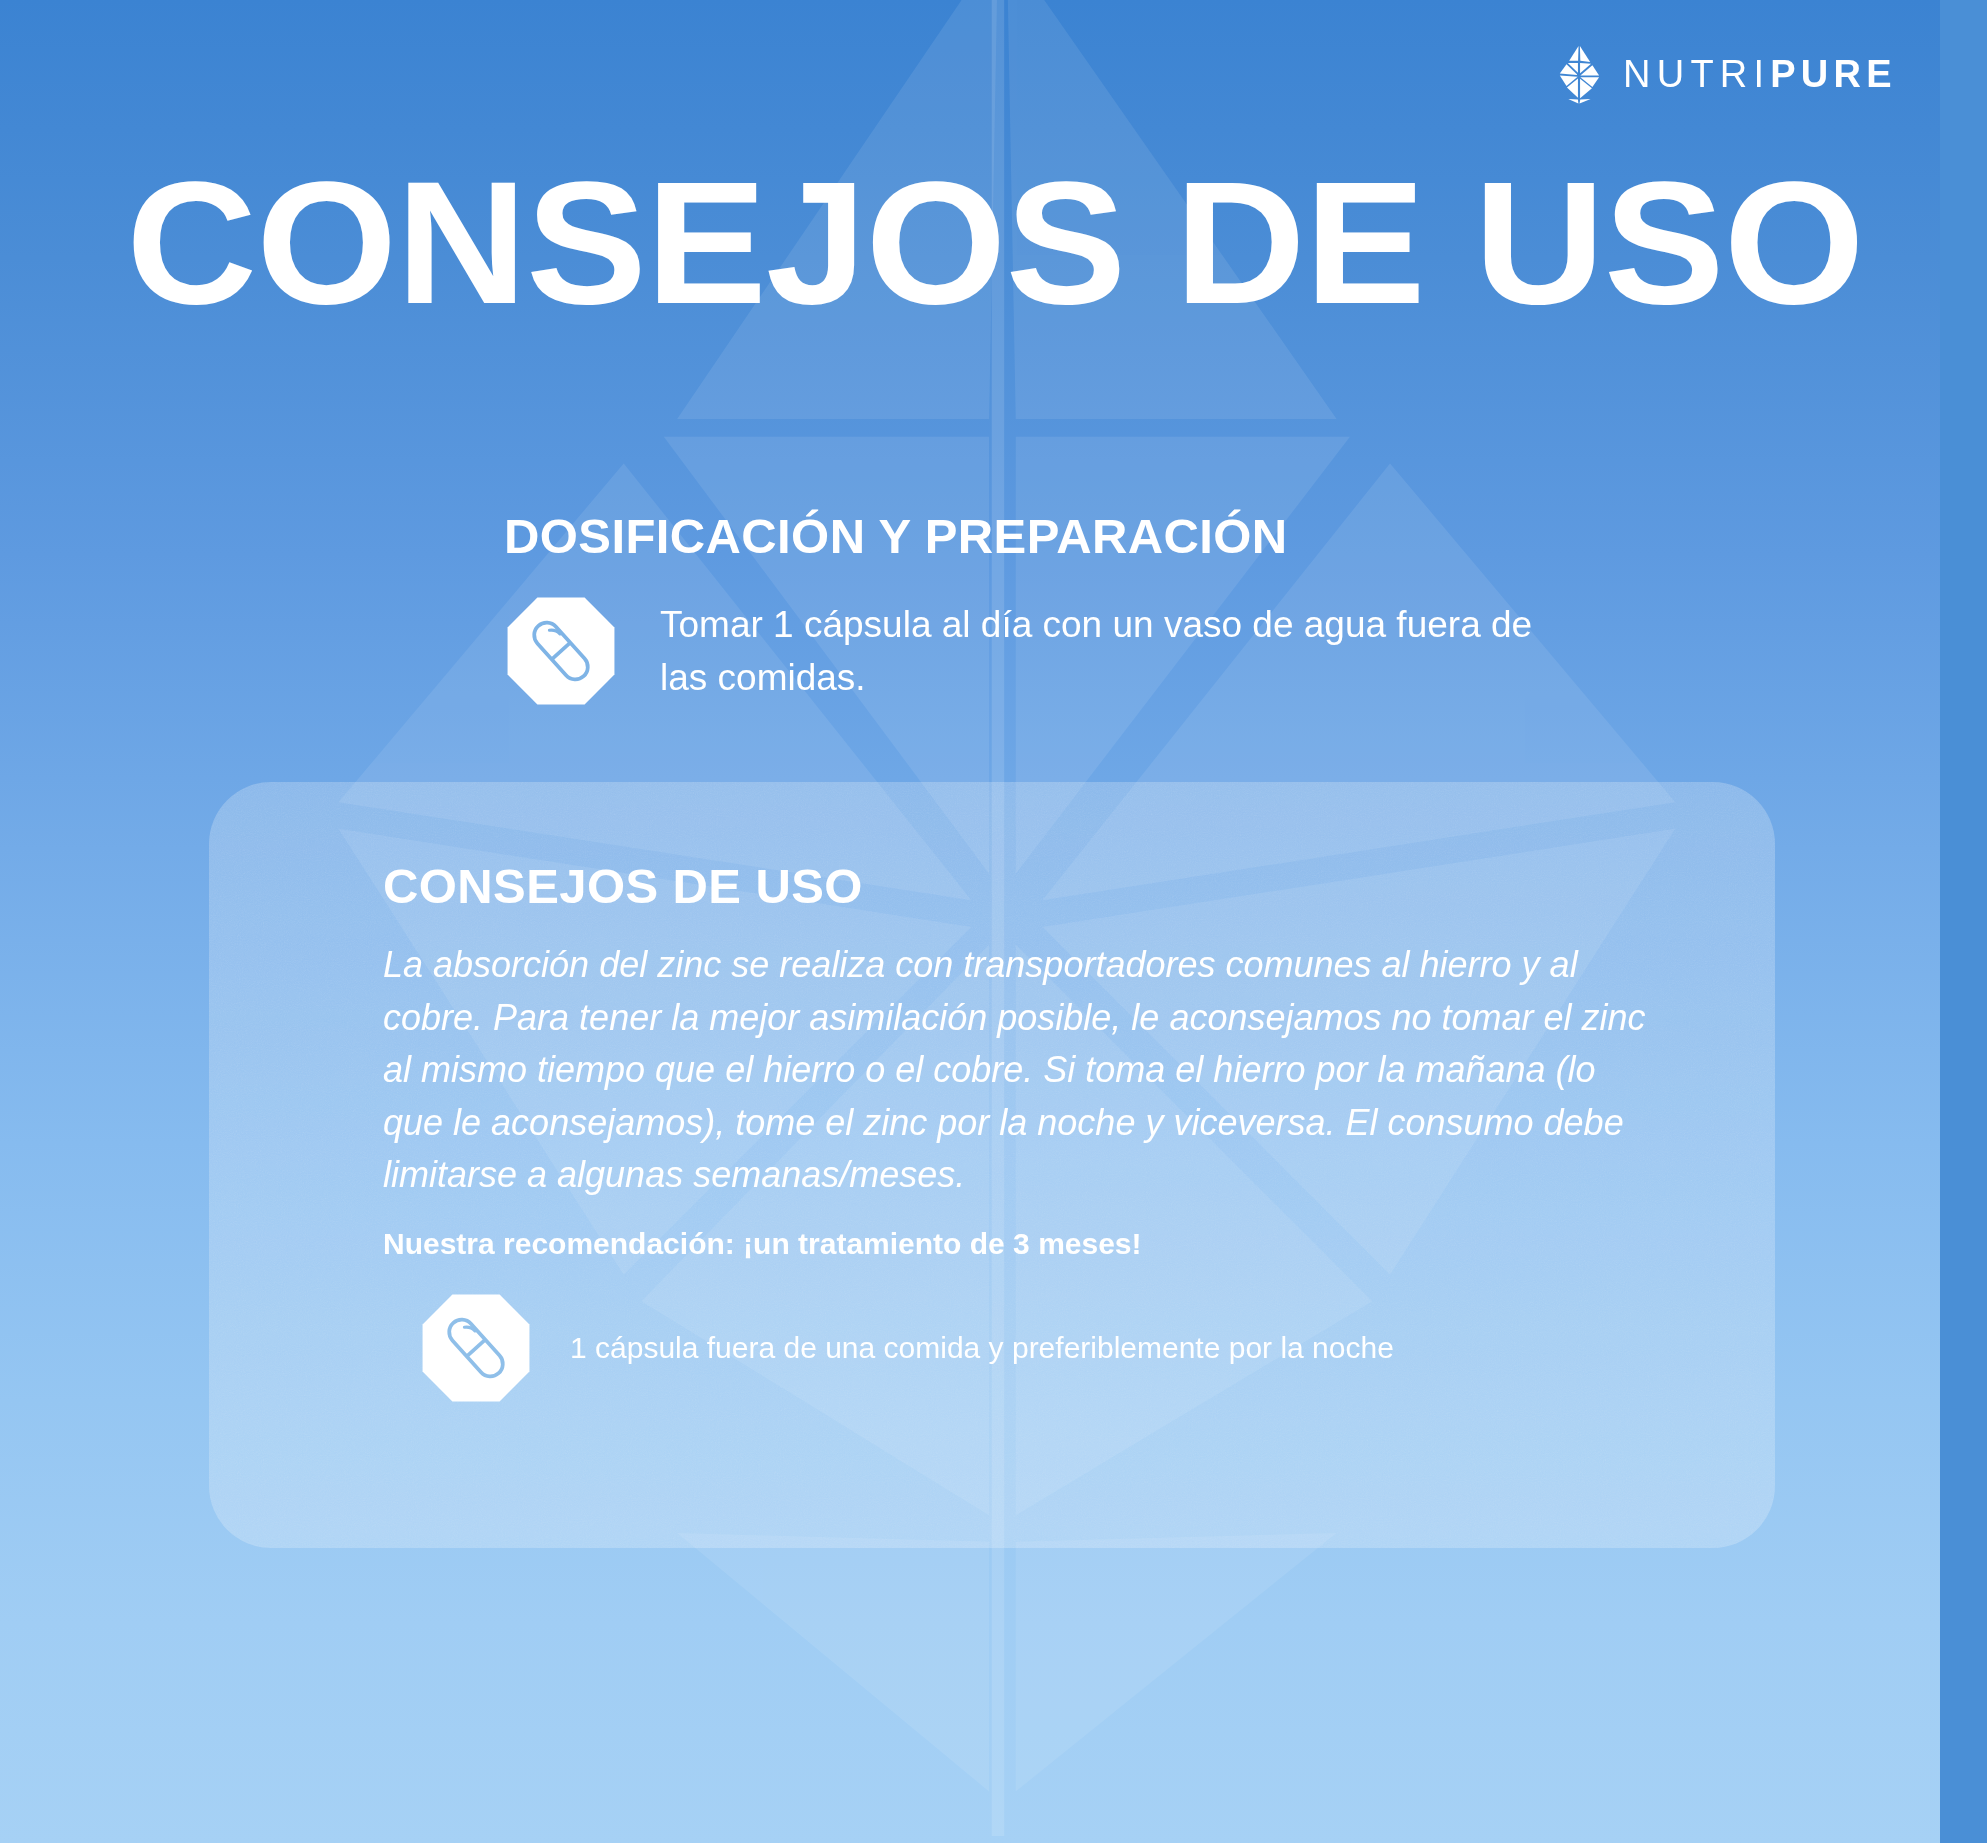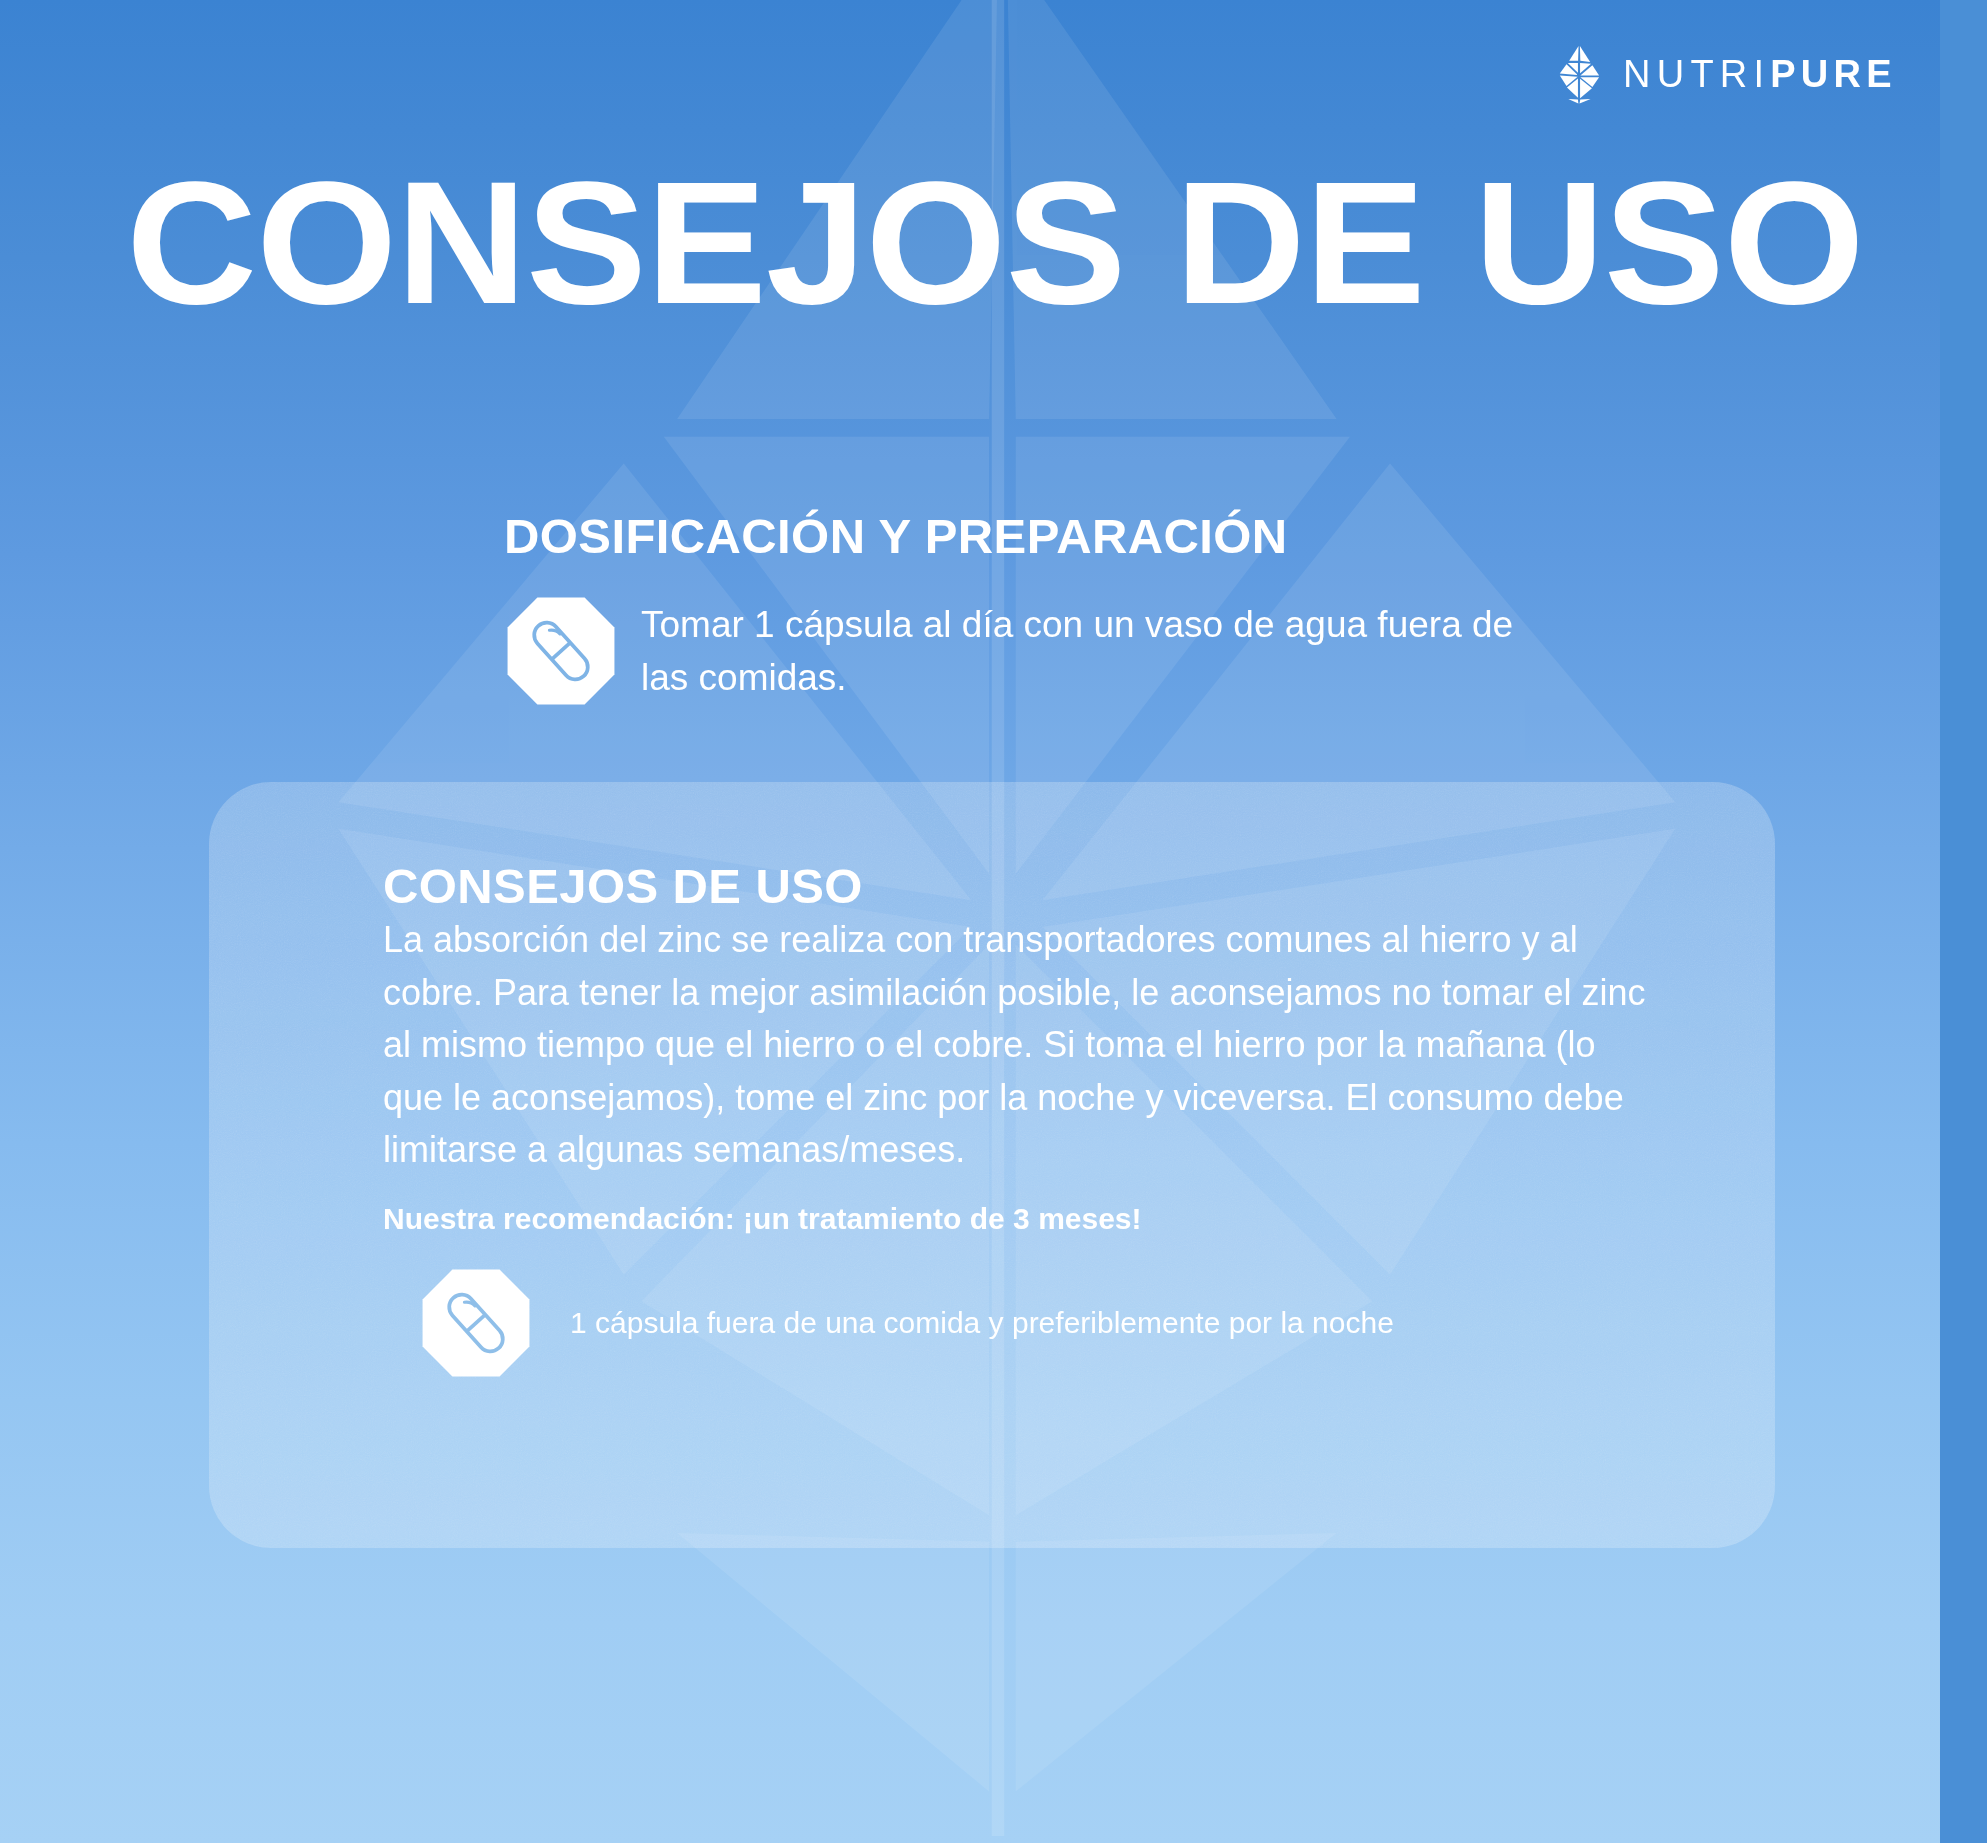--- a/index.html
+++ b/index.html
@@ -83,21 +83,21 @@
     font-size:49px;
     font-weight:700;
     letter-spacing:0.4px;
     margin-left:0;
     text-align:left;
     white-space:nowrap;
   }
   .icon-row {
     display:flex;
     align-items:flex-start;
-    gap:23px;
+    gap:42px;
     margin-top:30px;
   }
   .icon-row .row-text {
     color:#ffffff;
     font-size:37px;
     line-height:1.42;
     font-weight:400;
     padding-top:5.3px;
   }
 
@@ -128,21 +128,23 @@
     font-size:49px;
     font-weight:700;
     letter-spacing:0.4px;
     white-space:nowrap;
   }
   .card-p {
     color:#ffffff;
     font-size:36px;
     line-height:1.46;
     font-weight:400;
+    margin-top:25px;
     max-width:1265px;
+    font-style:italic;
   }
   .card-strong {
     color:#ffffff;
     font-size:30px;
     font-weight:700;
     margin-top:25px;
     white-space:nowrap;
   }
   .card-h2 {
     color:#ffffff;

